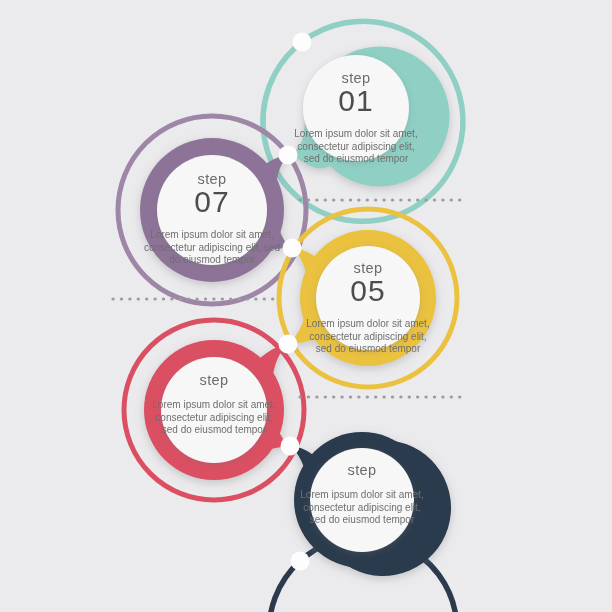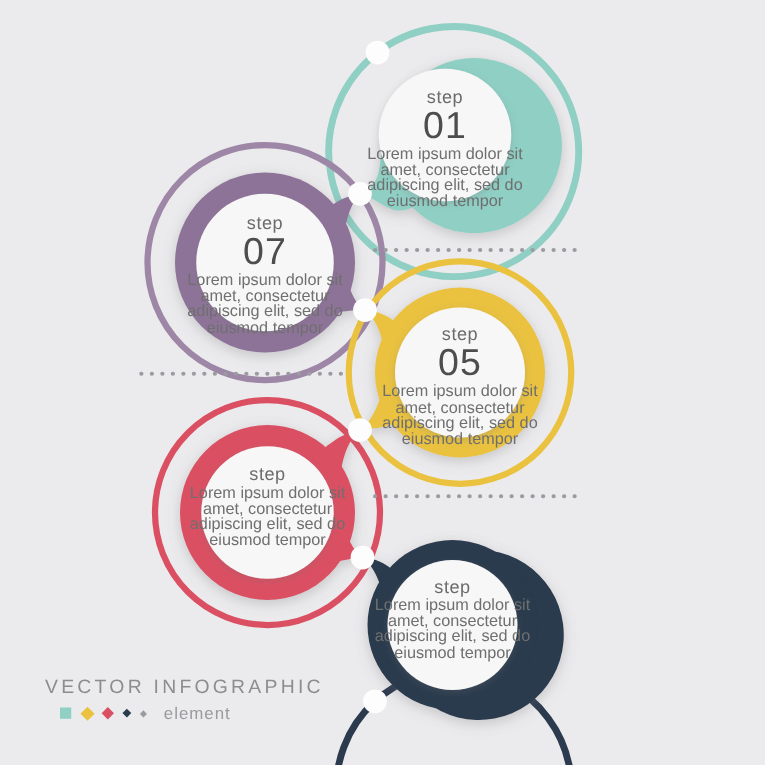--- a/index.html
+++ b/index.html
@@ -25,24 +25,24 @@
     line-height:15px;
   }
   .step-num{
     font-size:30px;
     color:#4d4d4d;
     line-height:32px;
     letter-spacing:1px;
     margin-top:-1px;
   }
   .step-desc{
-    font-size:13px;
+    font-size:10px;
     line-height:12.6px;
     color:#6f6f6f;
-    margin-top:0;
+    margin-top:11px;
   }
 
   
   #footer{position:absolute;left:36px;top:541px;width:230px;}
   .footer-title{
     font-size:15.5px;
     letter-spacing:2.6px;
     color:#8d8d90;
     line-height:18px;
     white-space:nowrap;
@@ -174,25 +174,14 @@
 <div class="bubble-text" style="left:146px;top:373px;width:136px;">
   <div class="step-word">step</div>
   <div class="step-desc">Lorem ipsum dolor sit amet, consectetur adipiscing elit, sed do eiusmod tempor</div>
 </div>
 
 <div class="bubble-text" style="left:294px;top:463px;width:136px;">
   <div class="step-word">step</div>
   <div class="step-desc">Lorem ipsum dolor sit amet, consectetur adipiscing elit, sed do eiusmod tempor</div>
 </div>
 
-<div id="footer">
-  <div class="footer-title">VECTOR  INFOGRAPHIC</div>
-  <div class="footer-row">
-    <span class="mk mk1"></span>
-    <span class="mk mk2"></span>
-    <span class="mk mk3"></span>
-    <span class="mk mk4"></span>
-    <span class="mk mk5"></span>
-    <span class="footer-element">element</span>
-  </div>
-</div>
 
 </div>
 
 </body></html>

